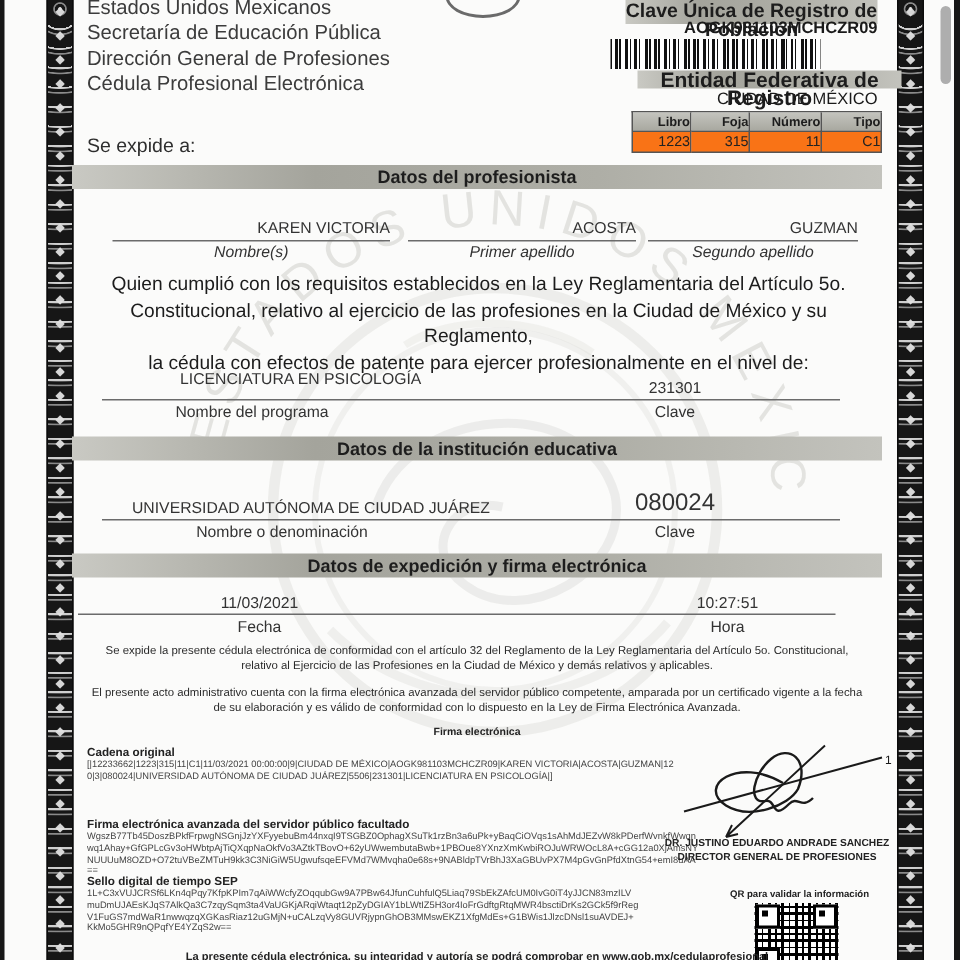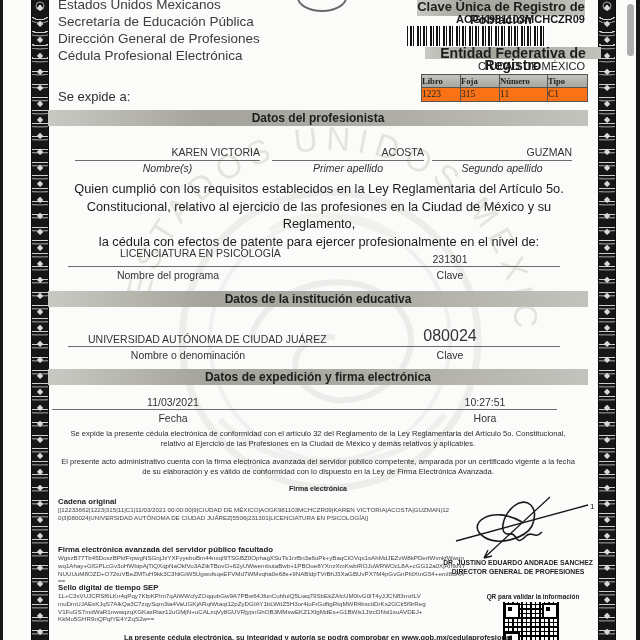--- a/index.html
+++ b/index.html
@@ -23,21 +23,21 @@
   .gray-bar{background:linear-gradient(90deg,#c9c9c3,#a4a49c 30%,#aeaea6 65%,#c3c3bd);
     color:#1d1d1d;font-weight:bold;text-align:center;}
   .curp-bar{left:417px;top:0;width:168px;height:16px;font-size:13px;line-height:13px;}
   .curp-value{left:405px;top:13px;width:180px;text-align:right;font-weight:bold;font-size:11px;color:#1a1a1a;}
   .barcode{left:407px;top:26px;width:140px;height:20px;
     background:repeating-linear-gradient(90deg,#111 0 1px,#fff 1px 3px,#111 3px 5px,#fff 5px 6px,#111 6px 7px,#fff 7px 10px,#111 10px 12px,#fff 12px 13px);}
   .entity-bar{left:425px;top:47px;width:176px;height:12px;font-size:14px;line-height:12px;}
   .entity-value{left:405px;top:60px;width:180px;text-align:right;font-weight:normal;font-size:11px;color:#1a1a1a;}
   .reg-table{left:421px;top:74px;width:166px;display:grid;grid-template-columns:39px 39px 48px 40px;
     border-left:1px solid #555;border-top:1px solid #555;}
-  .reg-cell{border-right:1px solid #555;border-bottom:1px solid #555;text-align:left;font-family:Liberation Serif, serif;}
+  .reg-cell{border-right:1px solid #555;border-bottom:1px solid #555;text-align:right;}
   .reg-head{background:linear-gradient(180deg,#c4c4be,#a8a8a0);font-weight:bold;font-size:8.6px;line-height:12px;height:12px;color:#1d1d1d;}
   .reg-val{background:#f97316;font-size:9.5px;line-height:13px;height:13px;color:#222;}
   .issued-to{left:58px;top:89px;font-size:13px;color:#2e2e2e;}
   
   .section-bar{left:48px;width:540px;height:16px;line-height:16px;font-size:12px;}
   
   .field-value{border-bottom:1px solid #6b6b6b;padding-bottom:2px;text-align:right;font-size:10.5px;color:#333;}
   .field-label{text-align:center;font-size:10.5px;color:#333;padding-top:1px;font-style:italic;}
   .para-main{left:62px;top:180px;width:514px;text-align:center;font-size:12.8px;line-height:17.5px;color:#1c1c1c;}
   .uline{border-bottom:1px solid #6b6b6b;}

